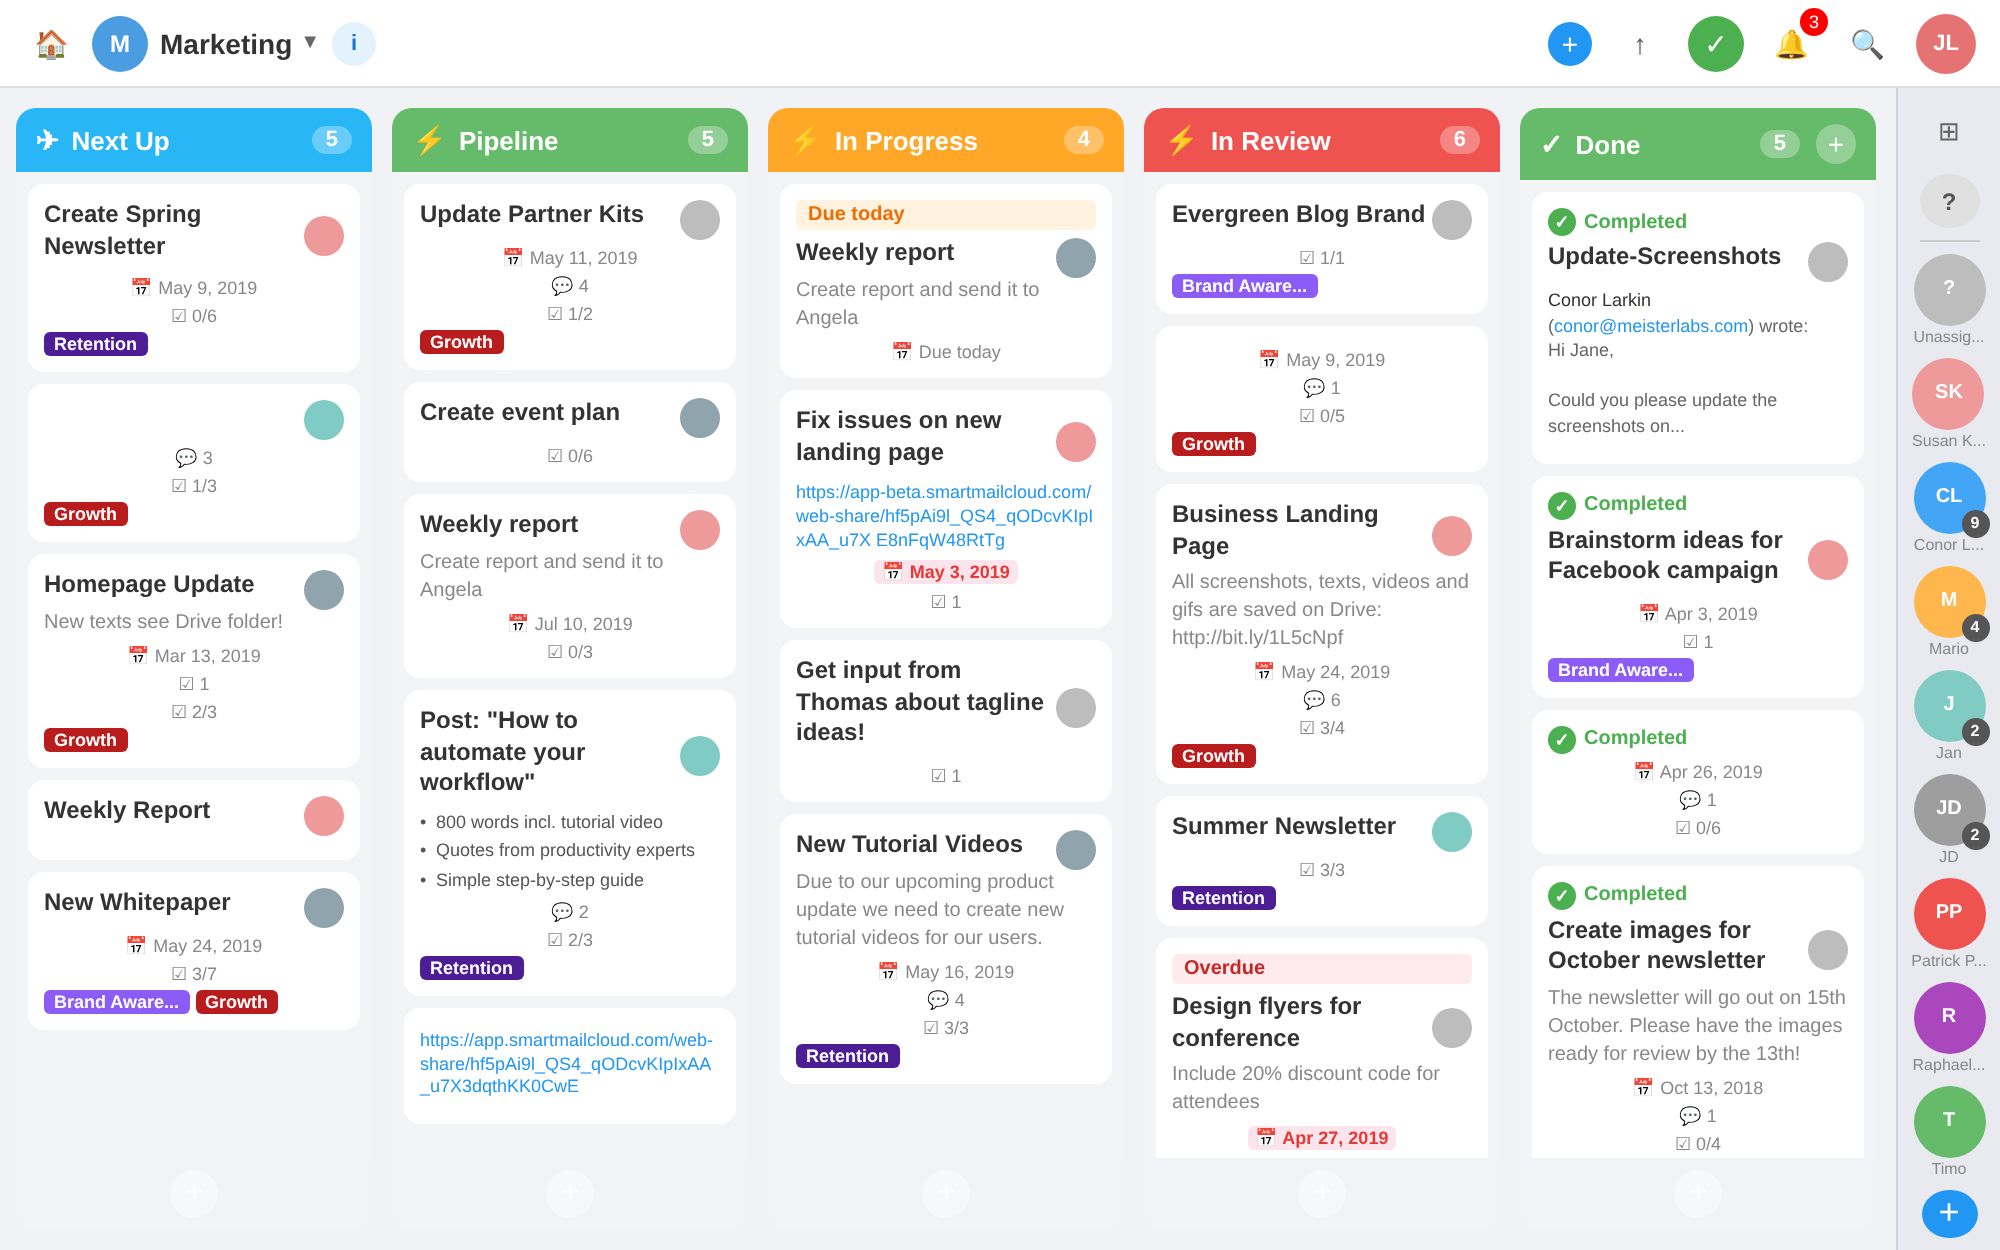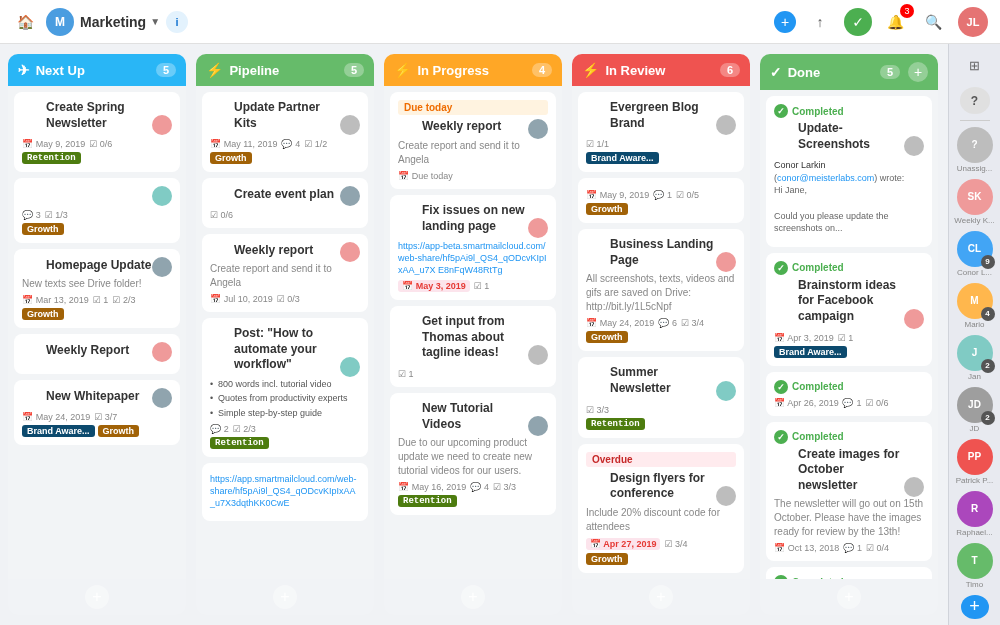--- a/index.html
+++ b/index.html
@@ -39,29 +39,29 @@
     .column-header .count { margin-left: auto; background: rgba(255,255,255,0.3); border-radius: 10px; padding: 1px 7px; font-size: 11px; }
     .column-header .col-icon { font-size: 14px; }
     .column-body { flex: 1; overflow-y: auto; padding: 6px; background: rgba(255,255,255,0.15); display: flex; flex-direction: column; gap: 6px; }
     .column-footer { padding: 6px; background: rgba(255,255,255,0.1); display: flex; justify-content: center; }
     .add-btn { width: 24px; height: 24px; border-radius: 50%; background: rgba(255,255,255,0.4); color: white; border: none; cursor: pointer; font-size: 16px; display: flex; align-items: center; justify-content: center; }
 
     
     .card { background: white; border-radius: 8px; padding: 8px; cursor: pointer; }
     .card-title { font-size: 12px; font-weight: 600; color: #333; margin-bottom: 4px; line-height: 1.3; }
     .card-subtitle { font-size: 10px; color: #888; margin-bottom: 4px; line-height: 1.4; }
-    .card-meta { display: flex; align-items: center; gap: 4px; flex-wrap: wrap; margin-top: 4px; }
+    .card-meta { display: flex; align-items: center; gap: 4px; flex-wrap: wrap; margin-top: 4px; flex-direction: column; }
     .card-date { font-size: 9px; color: #888; display: flex; align-items: center; gap: 2px; }
     .card-date.overdue { color: #e53935; font-weight: 600; background: #fce4ec; border-radius: 3px; padding: 1px 4px; }
     .tag { font-size: 9px; border-radius: 3px; padding: 1px 5px; color: white; font-weight: 600; }
-    .tag.green { background: #a16207; }
-    .tag.blue { background: #4d7c0f; font-family: Liberation Mono, monospace; }
-    .tag.orange { background: #0c4a6e; }
+    .tag.green { background: #b91c1c; }
+    .tag.blue { background: #4c1d95; }
+    .tag.orange { background: #8b5cf6; }
     .card-avatar { width: 20px; height: 20px; border-radius: 50%; background: #90a4ae; display: flex; align-items: center; justify-content: center; font-size: 8px; color: white; margin-left: auto; flex-shrink: 0; }
-    .card-header { display: flex; align-items: flex-end; justify-content: space-between; margin-left: 24px; }
+    .card-header { display: flex; align-items: center; justify-content: space-between; }
     .card-stat { font-size: 9px; color: #888; display: flex; align-items: center; gap: 2px; }
     .card-link { font-size: 9px; color: #2196f3; word-break: break-all; line-height: 1.3; margin: 3px 0; }
 
     
     .completed-badge { display: flex; align-items: center; gap: 4px; font-size: 10px; font-weight: 700; color: #4caf50; margin-bottom: 3px; }
     .completed-circle { width: 14px; height: 14px; border-radius: 50%; background: #4caf50; display: flex; align-items: center; justify-content: center; color: white; font-size: 9px; }
 
     
     .right-sidebar { width: 52px; background: #e8eaf0; border-left: 1px solid #d0d3da; display: flex; flex-direction: column; align-items: center; padding: 6px 0; gap: 6px; overflow: hidden; }
     .sidebar-icon { width: 36px; height: 36px; border-radius: 50%; display: flex; align-items: center; justify-content: center; cursor: pointer; font-size: 13px; color: #666; }
@@ -472,21 +472,21 @@
   <div class="right-sidebar" id="right-sidebar">
   <div class="sidebar-icon">⊞</div>
       <div class="sidebar-icon" style="width: 30px; height: 30px; border-radius: 50%; background: rgb(224, 224, 224); display: flex; align-items: center; justify-content: center; cursor: pointer; font-size: 12px; font-weight: bold; color: rgb(85, 85, 85);">?</div>
       <div class="sidebar-divider"></div>
       <div style="display: flex; flex-direction: column; align-items: center; gap: 1px;">
         <div class="sidebar-avatar" style="background: rgb(189, 189, 189);">?</div>
         <div class="sidebar-label">Unassig...</div>
       </div>
       <div style="display: flex; flex-direction: column; align-items: center; gap: 1px;">
         <div class="sidebar-avatar" style="background: rgb(239, 154, 154);">SK</div>
-        <div class="sidebar-label">Weekly K...</div>
+        <div class="sidebar-label">Susan K...</div>
       </div>
       <div style="display: flex; flex-direction: column; align-items: center; gap: 1px;">
         <div class="sidebar-avatar" style="background: rgb(66, 165, 245);">CL<span class="av-badge">9</span></div>
         <div class="sidebar-label">Conor L...</div>
       </div>
       <div style="display: flex; flex-direction: column; align-items: center; gap: 1px;">
         <div class="sidebar-avatar" style="background: rgb(255, 183, 77);">M<span class="av-badge">4</span></div>
         <div class="sidebar-label">Mario</div>
       </div>
       <div style="display: flex; flex-direction: column; align-items: center; gap: 1px;">

